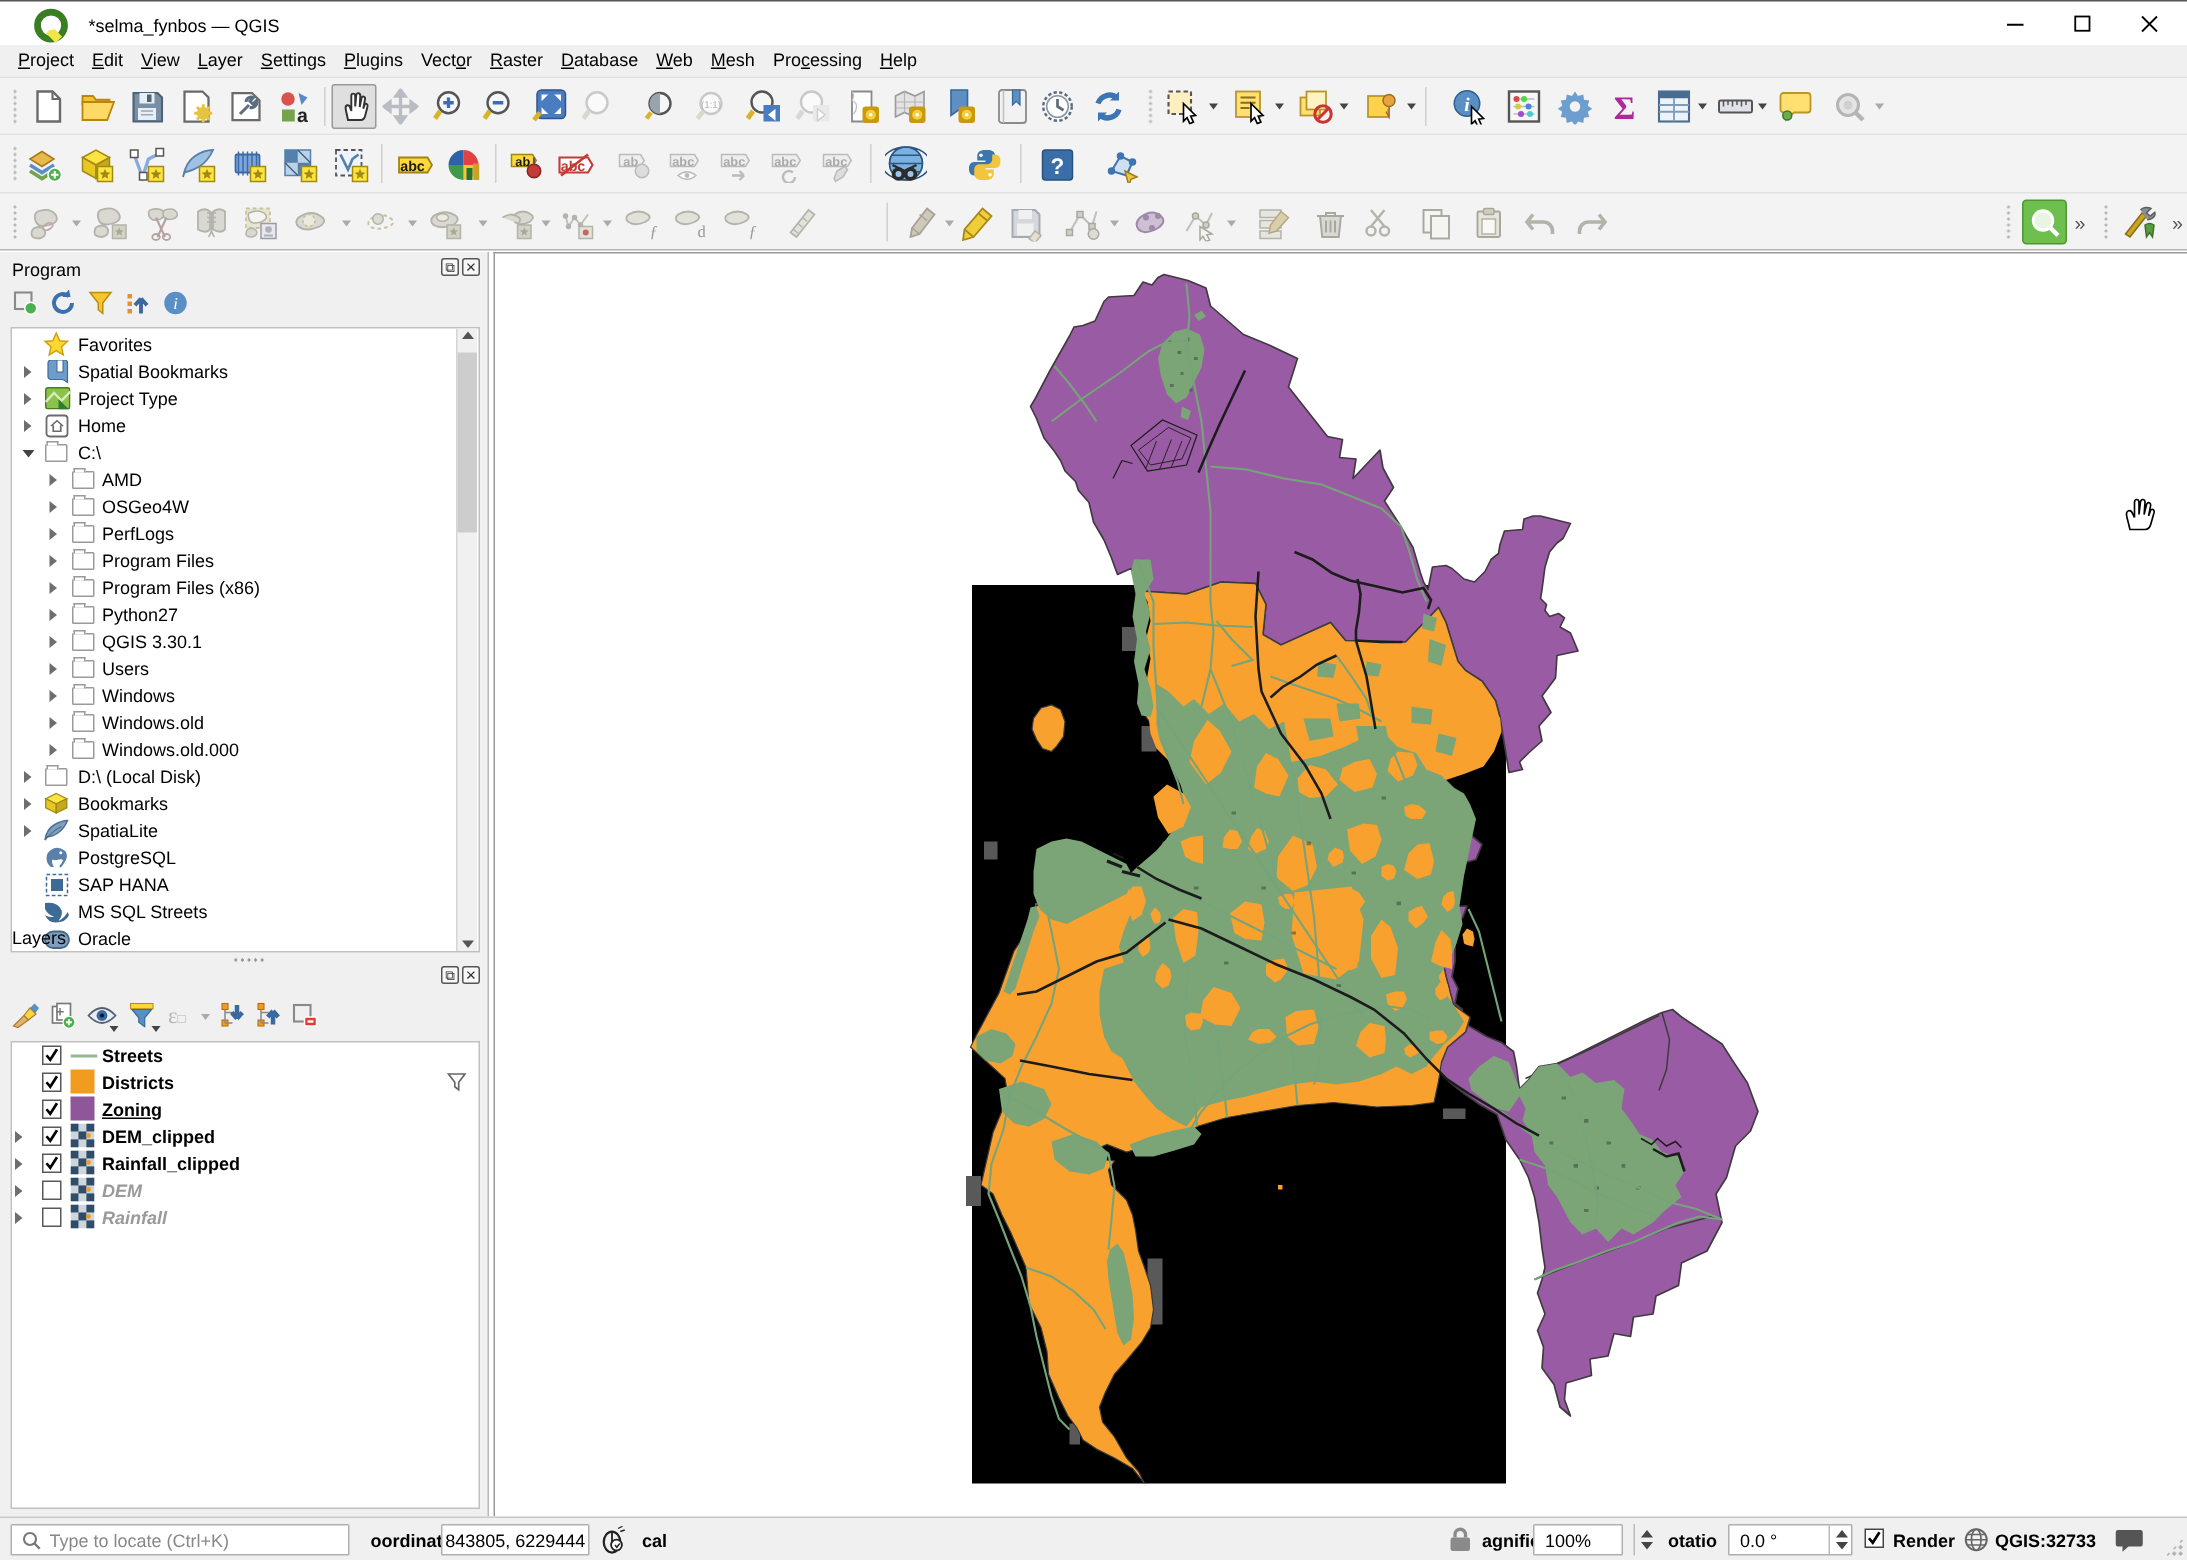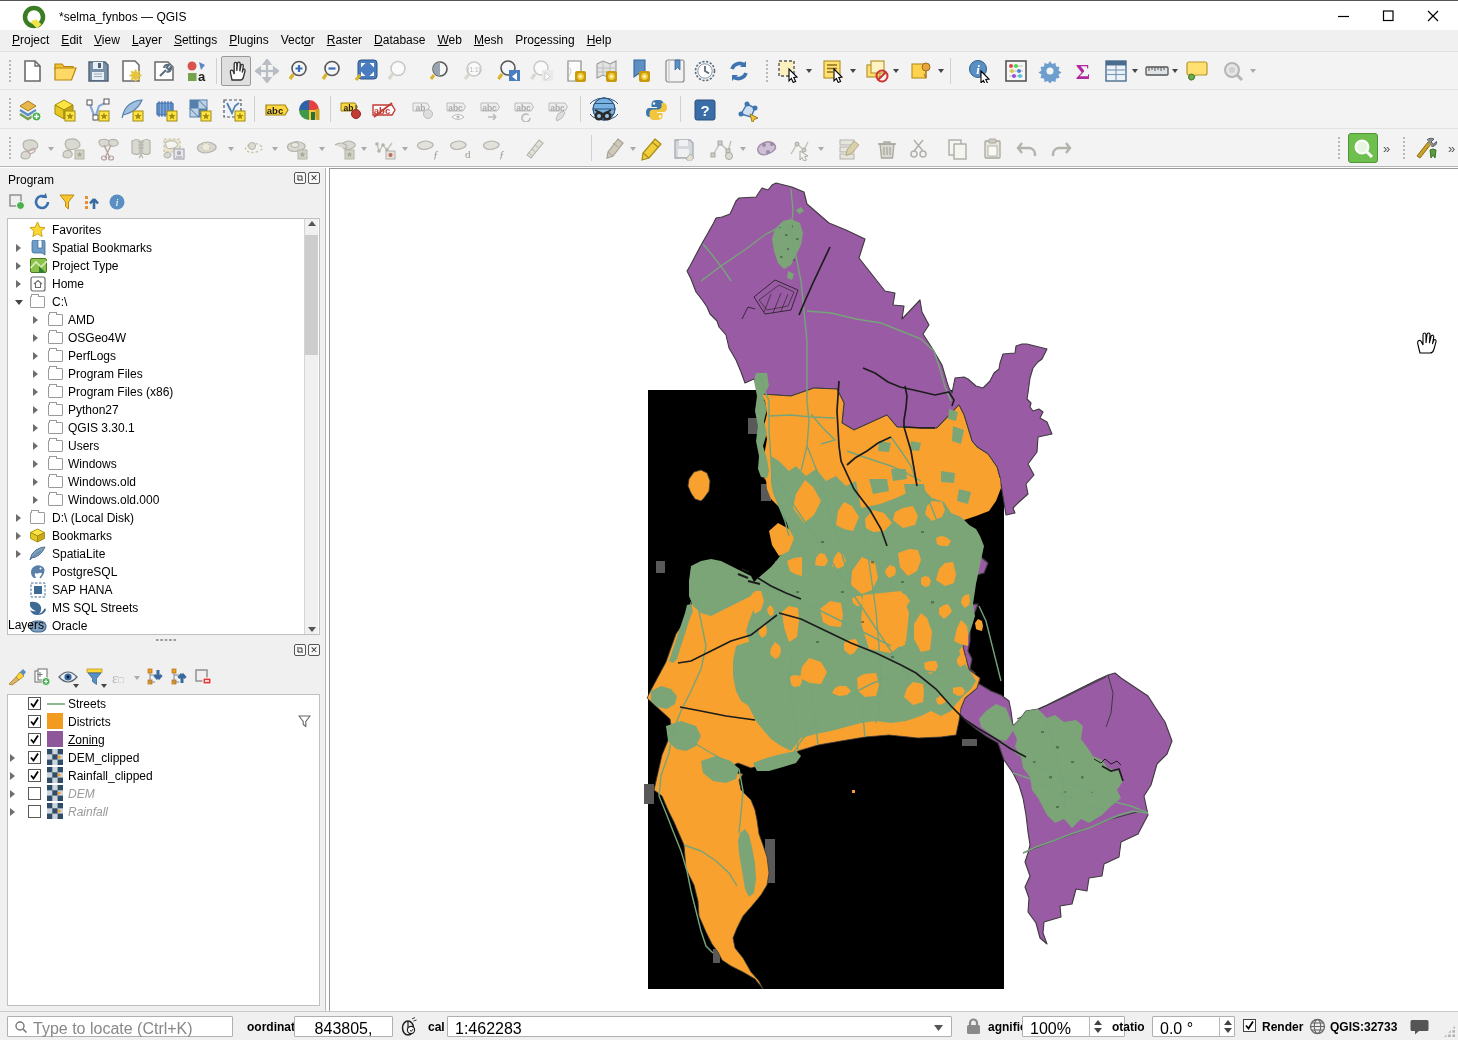--- a/index.html
+++ b/index.html
@@ -18,23 +18,23 @@
 .grip { position:absolute; width:4px; height:24px; background-image:radial-gradient(circle, #b8b8b8 1px, transparent 1.1px); background-size:4px 4px; }
 .tsep { position:absolute; width:1px; height:26px; background:#d0d0d0; }
 .darr { position:absolute; width:0; height:0; border-left:3.5px solid transparent; border-right:3.5px solid transparent; border-top:4px solid #444; }
 .darr.gray { border-top-color:#aaa; }
 #dockl { position:absolute; left:0; top:168px; width:326px; height:843px; background:#f0f0f0; border-right:1px solid #b8b8b8; }
 .ptitle { font-size:12px; color:#000; }
 .pbtn { position:absolute; width:12px; height:12px; border:1px solid #555; border-radius:2px; color:#333; font-size:9px; line-height:10px; text-align:center; background:#f8f8f8; }
 .tree { position:absolute; background:#fff; border:1px solid #c0c0c0; }
 .trow { position:absolute; left:0; height:18px; width:100%; }
 .tlabel { position:absolute; font-size:12px; top:2px; white-space:nowrap; }
-.lbold { font-weight:normal; }
+.lbold { font-weight:bold; }
 #statusbar { position:absolute; left:0; top:1011px; width:1458px; height:29px; background:#f0f0f0; border-top:1px solid #c8c8c8; }
-.sb-box { position:absolute; background:#fff; border:1px solid #b0b0b0; border-radius:1px; font-size:16px; }
+.sb-box { position:absolute; background:#fff; border:1px solid #b0b0b0; border-radius:1px; font-size:12px; }
 .sb-label { position:absolute; font-size:12px; top:8px;font-weight:bold; }
 #canvas { position:absolute; left:329px; top:168px; width:1129px; height:843px; background:#fff; border-top:1px solid #999; border-left:1px solid #999; }
 .spin { position:absolute; top:4px; width:16px; height:21px; border-left:1px solid #bbb; }
 .spin:before { content:""; position:absolute; left:4px; top:4px; border-left:4px solid transparent; border-right:4px solid transparent; border-bottom:5px solid #444; }
 .spin:after { content:""; position:absolute; left:4px; bottom:4px; border-left:4px solid transparent; border-right:4px solid transparent; border-top:5px solid #444; }
 .chk { position:absolute; width:13px; height:13px; border:1px solid #595959; background:#fff; }
 .exp { position:absolute; width:0; height:0; border-top:4px solid transparent; border-bottom:4px solid transparent; border-left:5px solid #6e6e6e; }
 .expd { position:absolute; width:0; height:0; border-left:4px solid transparent; border-right:4px solid transparent; border-top:5px solid #444; }
 .fold { position:absolute; width:15px; height:12px; border:1px solid #9a9a9a; border-radius:1px; background:#fff; }
 .fold:before { content:""; position:absolute; left:0px; top:-3px; width:6px; height:2px; background:#fff; border:1px solid #9a9a9a; border-bottom:none; }
@@ -1110,31 +1110,26 @@
   <div class="sb-label" style="left:247px">oordinat</div>
   <div class="sb-box" style="left:294px;top:4px;width:99px;height:21px;text-align:center;padding-top:3px">843805, 6229444</div>
   <svg width="17" height="19" style="position:absolute;left:400px;top:5px" viewBox="0 0 17 19">
     <ellipse cx="8" cy="11" rx="5.5" ry="7" fill="none" stroke="#222" stroke-width="1.5"></ellipse>
     <line x1="8" y1="4" x2="8" y2="11" stroke="#222" stroke-width="1.2"></line>
     <circle cx="11" cy="13" r="3.6" fill="#fff" stroke="#222" stroke-width="1.2"></circle>
     <path d="M10,13 l1.2,1.5 2,-2.5" fill="none" stroke="#222" stroke-width="1"></path>
     <path d="M12,2 l3,-1.5 M13.5,4 l3,-1" stroke="#222" stroke-width="0.9"></path>
   </svg>
   <div class="sb-label" style="left:428px">cal</div>
-  <div class="sb-box" style="left:447px;top:4px;width:505px;height:21px;padding:3px 0 0 7px">1:462283
-    <svg width="9" height="6" style="position:absolute;right:8px;top:8px" viewBox="0 0 9 6">
-        <path d="M0,0 L9,0 4.5,6 Z" fill="#555"></path>
-      </svg>
-  </div>
   <svg width="15" height="17" style="position:absolute;left:966px;top:6px" viewBox="0 0 15 17">
     <rect x="1" y="7" width="13" height="9" rx="1.5" fill="#8a8a8a"></rect>
     <path d="M4,7 V5 a3.5,3.5 0 0 1 7,0 V7" fill="none" stroke="#8a8a8a" stroke-width="2.2"></path>
   </svg>
   <div class="sb-label" style="left:988px">agnifie</div>
-  <div class="sb-box" style="left:1022px;top:4px;width:103px;height:21px;padding:3px 0 0 7px">100%</div>
+  <div class="sb-box" style="left:1022px;top:4px;width:60px;height:21px;padding:3px 0 0 7px">100%</div>
   <div class="spin" style="left:1089px"></div>
   <div class="sb-label" style="left:1112px">otatio</div>
   <div class="sb-box" style="left:1152px;top:4px;width:83px;height:21px;padding:3px 0 0 7px">0.0 °</div>
   <div class="spin" style="left:1219px"></div>
   <div style="position:absolute;left:1243px;top:7px;width:13px;height:13px;border:1px solid #444;background:#fff">
     <svg width="11" height="11" viewBox="0 0 11 11">
         <path d="M2,5.5 L4.5,8.5 L9,1.5" fill="none" stroke="#000" stroke-width="1.8"></path>
       </svg>
   </div>
   <div class="sb-label" style="left:1262px">Render</div>

